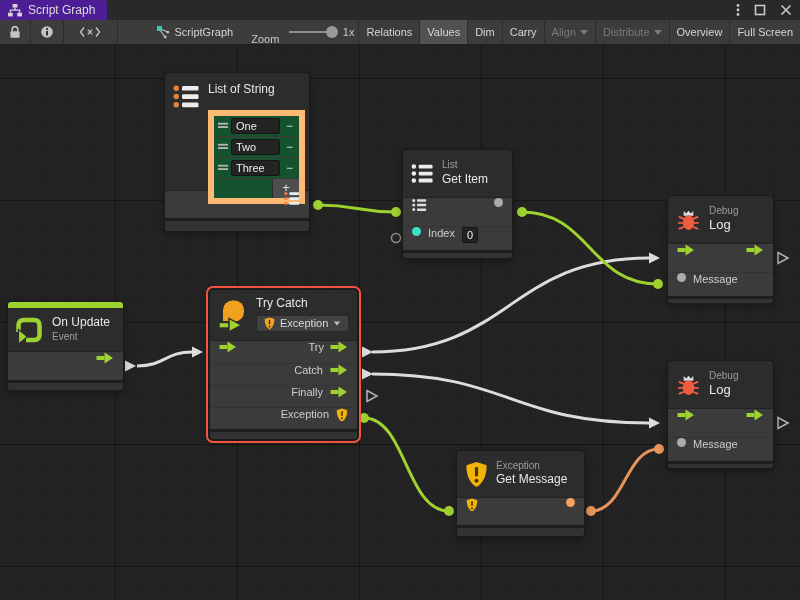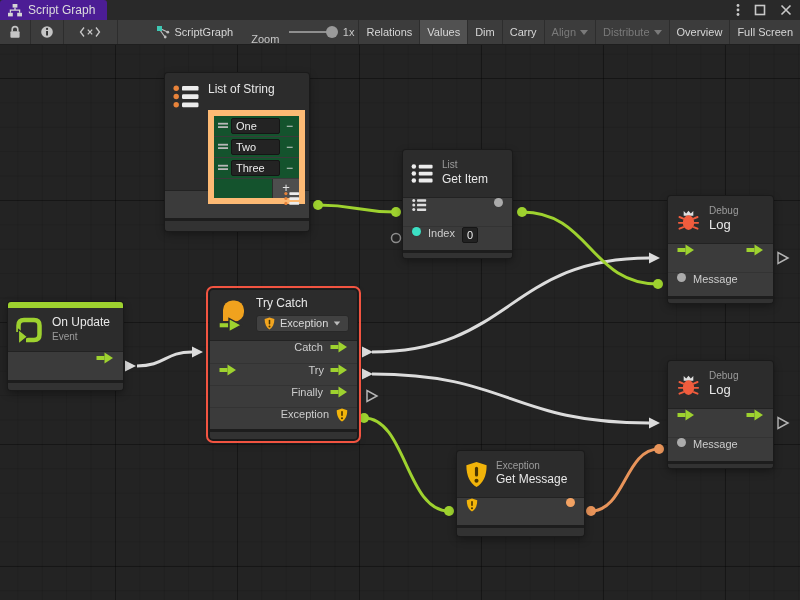--- a/index.html
+++ b/index.html
@@ -314,39 +314,39 @@
               <path d="M10,0.8 L19,3.8 C19,13.5 15.8,19.8 10,23.2 C4.2,19.8 1,13.5 1,3.8 Z" fill="#F2A51F"></path>
               <rect x="8.6" y="5.2" width="2.8" height="8.6" rx="1.4" fill="#4a3500"></rect>
               <circle cx="10" cy="17.6" r="1.8" fill="#4a3500"></circle>
             </svg>
             <span>Exception</span>
             <span class="caret"></span>
           </div>
         </div>
       </div>
       <div class="n-body">
-        <div class="prow" style="height:22px;justify-content:flex-end">
-          <span class="plabel">Catch</span>
-          <svg width="18" height="12" viewBox="0 0 18 12">
-            <rect x="0.5" y="4" width="8" height="4" fill="#9ED22F"></rect>
-              <polygon points="8.5,0.5 17,6 8.5,11.5" fill="#9ED22F"></polygon>
-          </svg>
-        </div>
         <div class="prow" style="height:22px;justify-content:space-between">
           <svg width="18" height="12" viewBox="0 0 18 12">
             <rect x="0.5" y="4" width="8" height="4" fill="#9ED22F"></rect>
               <polygon points="8.5,0.5 17,6 8.5,11.5" fill="#9ED22F"></polygon>
           </svg>
           <span style="display:flex;align-items:center;gap:6px">
             <span class="plabel">Try</span>
             <svg width="18" height="12" viewBox="0 0 18 12">
               <rect x="0.5" y="4" width="8" height="4" fill="#9ED22F"></rect>
                 <polygon points="8.5,0.5 17,6 8.5,11.5" fill="#9ED22F"></polygon>
             </svg>
           </span>
+        </div>
+        <div class="prow" style="height:22px;justify-content:flex-end">
+          <span class="plabel">Catch</span>
+          <svg width="18" height="12" viewBox="0 0 18 12">
+            <rect x="0.5" y="4" width="8" height="4" fill="#9ED22F"></rect>
+              <polygon points="8.5,0.5 17,6 8.5,11.5" fill="#9ED22F"></polygon>
+          </svg>
         </div>
         <div class="prow" style="height:22px;justify-content:flex-end">
           <span class="plabel">Finally</span>
           <svg width="18" height="12" viewBox="0 0 18 12">
             <rect x="0.5" y="4" width="8" height="4" fill="#9ED22F"></rect>
               <polygon points="8.5,0.5 17,6 8.5,11.5" fill="#9ED22F"></polygon>
           </svg>
         </div>
         <div class="prow" style="height:22px;justify-content:flex-end">
           <span class="plabel">Exception</span>

